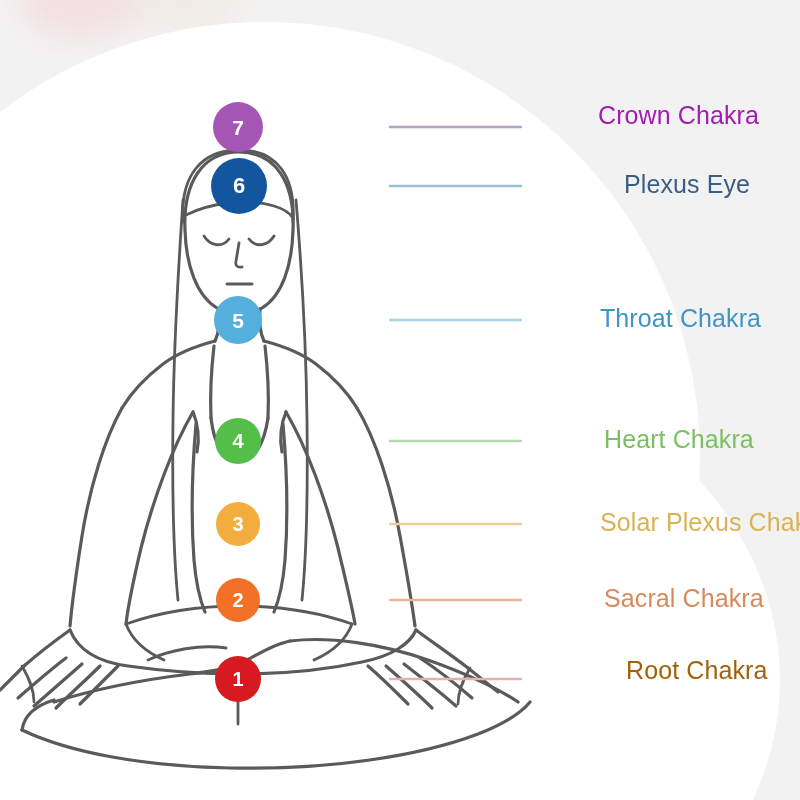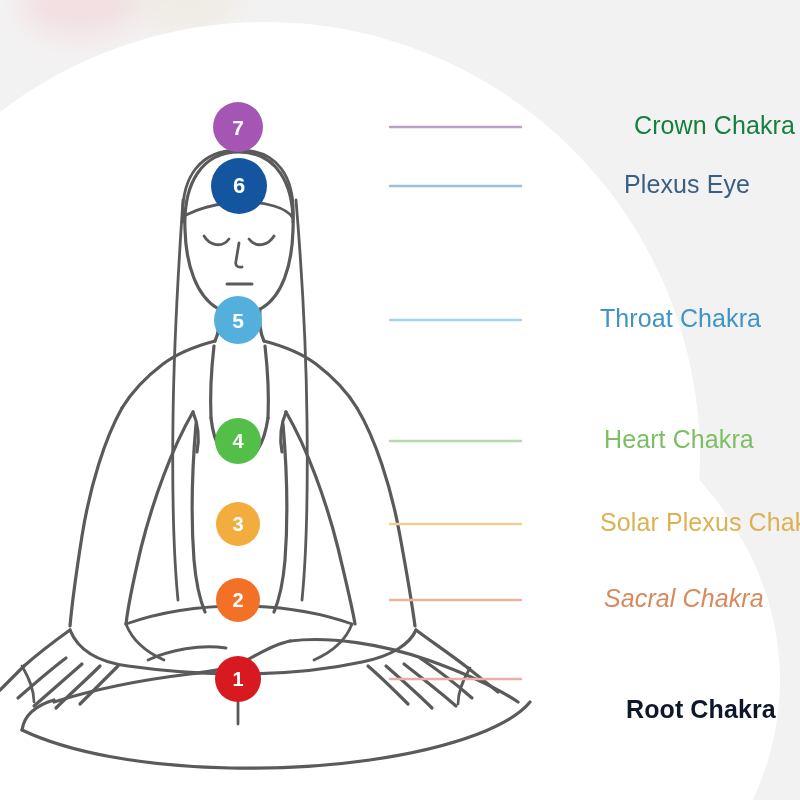--- a/index.html
+++ b/index.html
@@ -198,21 +198,21 @@
   <div class="chakra-dot" style="left: 216px; top: 502px; width: 44px; height: 44px; background: rgb(242, 173, 62); font-size: 20px;">
       <span>3</span>
     </div>
   <div class="chakra-dot" style="left: 216px; top: 578px; width: 44px; height: 44px; background: rgb(242, 113, 39); font-size: 20px;">
       <span>2</span>
     </div>
   <div class="chakra-dot" style="left: 215px; top: 656px; width: 46px; height: 46px; background: rgb(214, 26, 32); font-size: 20px;">
       <span>1</span>
     </div>
 
-  <div class="chakra-label" style="left: 598px; top: 111px; color: #15803d; margin-left: 36px;">Crown Chakra</div>
+  <div class="chakra-label" style="left: 598px; top: 101px; color: #a21caf;">Crown Chakra</div>
   <div class="chakra-label" style="left: 624px; top: 170px; color: rgb(58, 95, 132);">Plexus Eye</div>
   <div class="chakra-label" style="left: 604px; top: 425px; color: rgb(124, 191, 99);">Heart Chakra</div>
   <div class="chakra-label" style="left: 600px; top: 304px; color: rgb(63, 148, 197);">Throat Chakra</div>
   <div class="chakra-label" style="left: 600px; top: 508px; color: rgb(219, 178, 83);">Solar Plexus Chakra</div>
-  <div class="chakra-label" style="left: 604px; top: 584px; color: rgb(216, 137, 92); font-style: italic;">Sacral Chakra</div>
-  <div class="chakra-label" style="left: 626px; top: 695px; color: #0f172a; font-weight: bold;">Root Chakra</div>
+  <div class="chakra-label" style="left: 604px; top: 584px; color: rgb(216, 137, 92);">Sacral Chakra</div>
+  <div class="chakra-label" style="left: 626px; top: 656px; color: #a16207;">Root Chakra</div>
 
 </div>
 
 </body></html>

